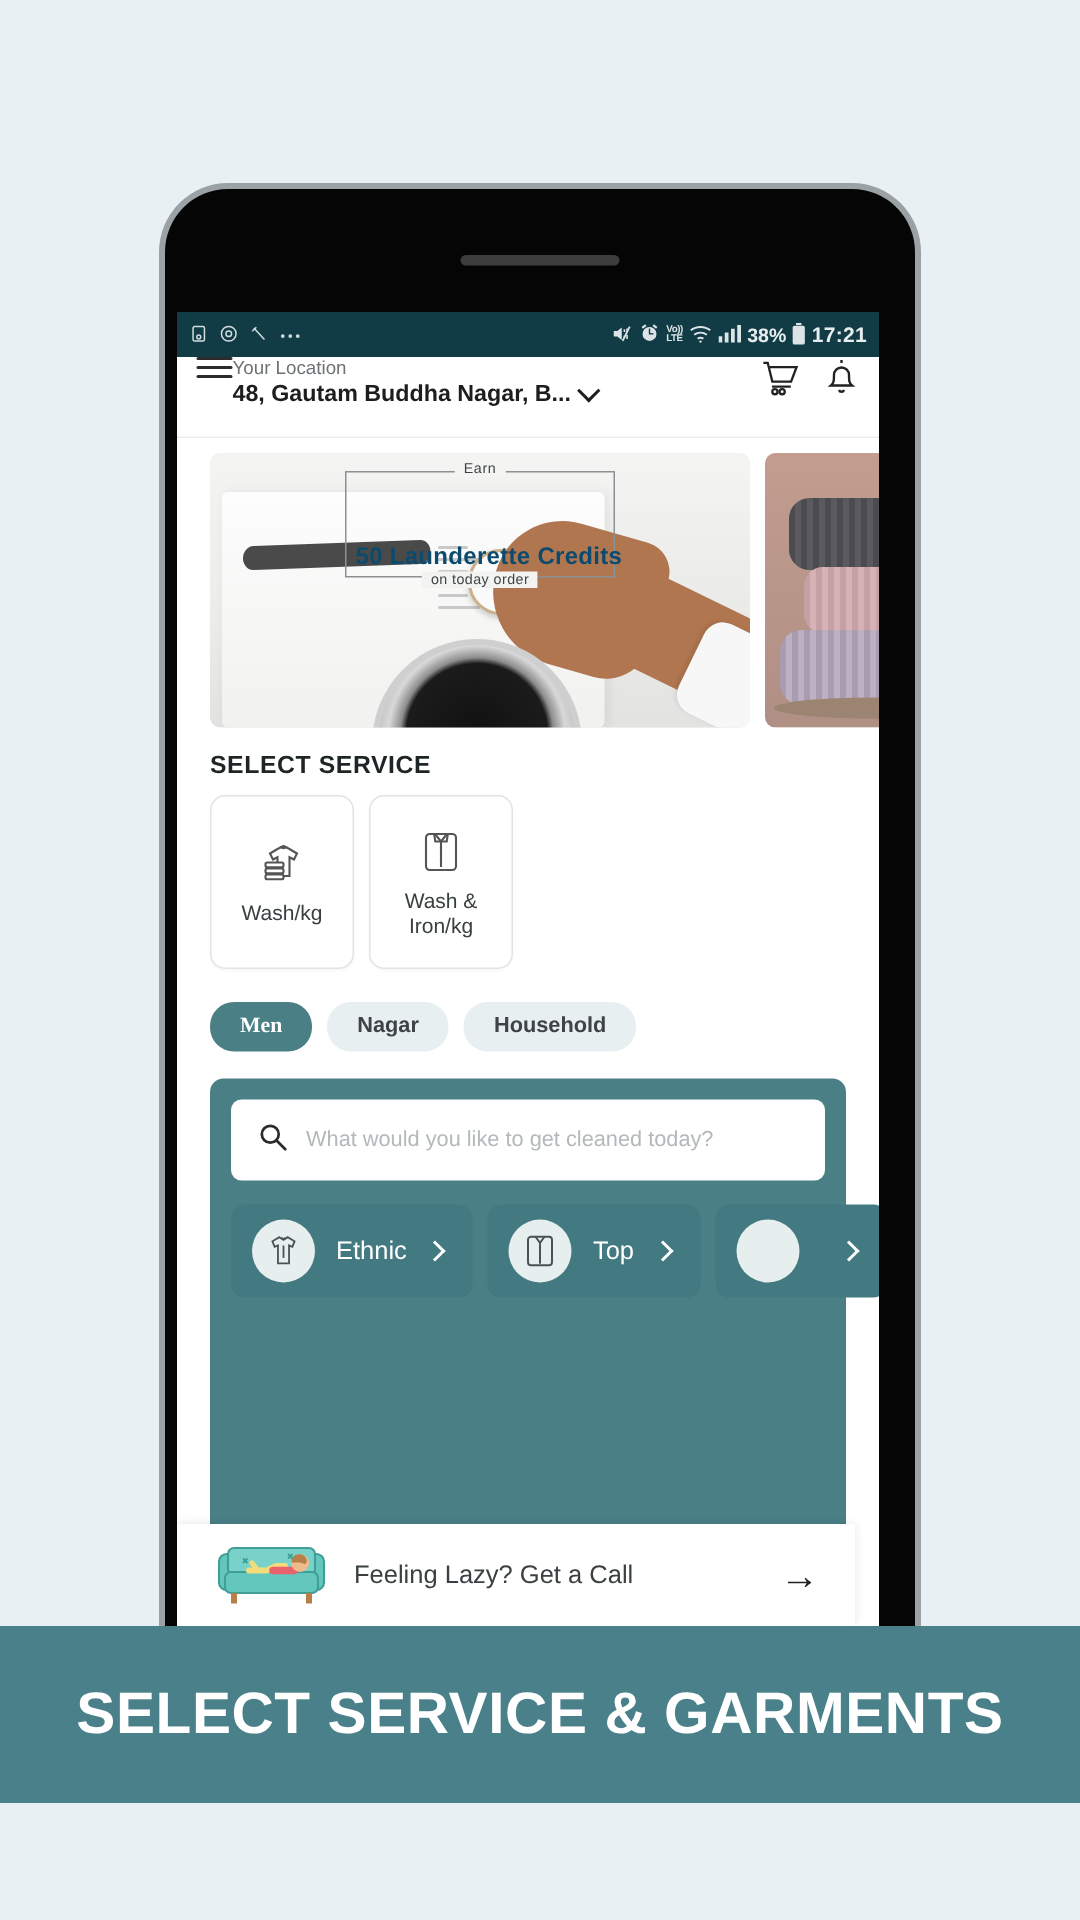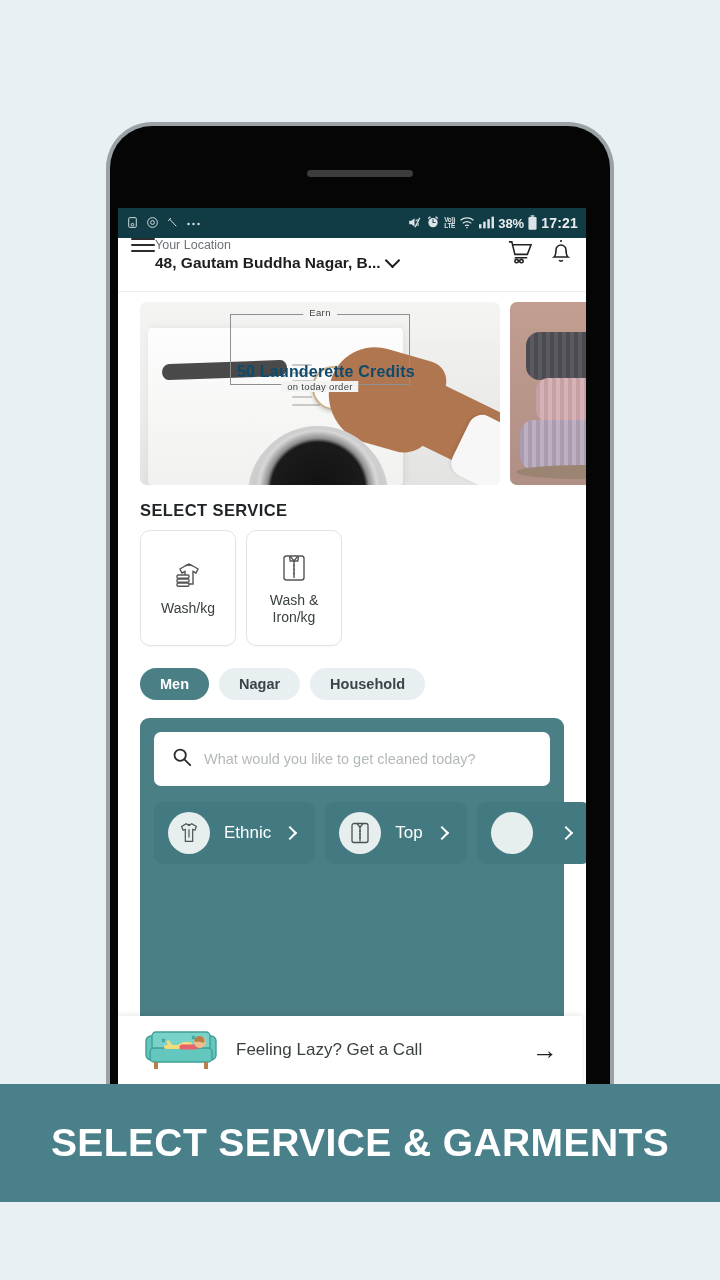--- a/index.html
+++ b/index.html
@@ -194,21 +194,21 @@
     font-size:14px; color:#3a4042; text-align:center; line-height:17px; padding:0 4px;
   }
   .svc.active .svc-label{ color:#fff; font-weight:bold;}
 
   
   .chips{ display:flex; gap:10px; padding:22px 0 0 22px;}
   .chip{
     padding:8px 20px; border-radius:16px; font-size:14.5px; font-weight:bold;
     background:#e8eff0; color:#3d4346; cursor:pointer;
   }
-  .chip.active{ background:#4a7f86; color:#fff;}
+  .chip.active{ background:#4a7f86; color:#fff;font-family:Liberation Serif, serif;}
 
   
   .teal-panel{
     margin:18px 22px 0 22px;
     background:#4a7f86;
     border-radius:9px 9px 0 0;
     padding:14px 14px 0 14px;
     height:330px;
   }
   .search-box{
@@ -226,21 +226,21 @@
     display:flex; align-items:center; justify-content:center; flex:none;
   }
   .gname{ flex:1; color:#fff; font-size:17px; }
   .gchev{
     width:10px;height:10px;border-top:2.6px solid #fff;border-right:2.6px solid #fff;
     transform:rotate(45deg); margin-right:6px;
   }
 
   
   .bottom-bar{
-    position:absolute; left:0; right:4px; bottom:0;
+    position:absolute; left:0; right:16px; bottom:0;
     background:#fff; height:68px;
     display:flex; align-items:center; padding:0 24px; gap:16px;
     box-shadow:0 -1px 6px rgba(0,0,0,.10);
   }
   .lazy-text{ flex:1; font-size:17px; color:#3b4143; }
   .arrow-right{ font-size:26px; color:#222; line-height:1; }
 
   
   .couch{ position:relative; width:78px; height:44px; flex:none;}
 

